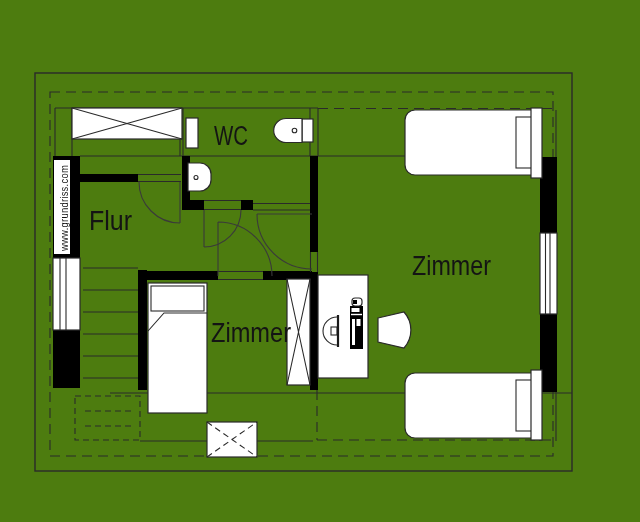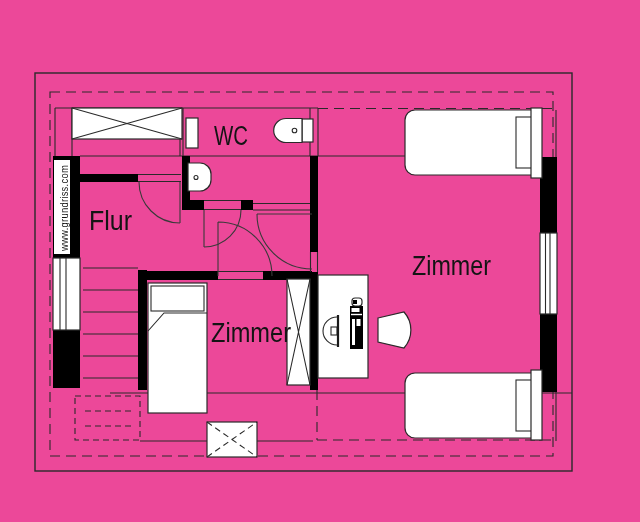--- a/index.html
+++ b/index.html
@@ -1,16 +1,16 @@
 <!DOCTYPE html>
 <html><head>
 <meta charset="utf-8">
 <style>
   html,body{margin:0;padding:0;background:#ffffff;}
-  .stage{position:relative;width:640px;height:522px;background:#ec4899;overflow:hidden;
+  .stage{position:relative;width:640px;height:522px;background:#4d7c0f;overflow:hidden;
          font-family:"Liberation Sans",sans-serif;}
   svg{display:block;}
   svg text{font-family:"Liberation Sans",sans-serif;fill:#141414;}
   .room-label{font-size:27px;}
   .watermark-label{font-size:11.5px;letter-spacing:.3px;}
   .thin{stroke:#2a2a2a;stroke-width:1.1;fill:none;}
   .thin2{stroke:#2a2a2a;stroke-width:1.4;fill:none;}
   .dash{stroke:#2a2a2a;stroke-width:1.1;fill:none;stroke-dasharray:10 6;}
   .dash-s{stroke:#2a2a2a;stroke-width:1.1;fill:none;stroke-dasharray:6 4;}
   .wall{fill:#000000;stroke:none;}

